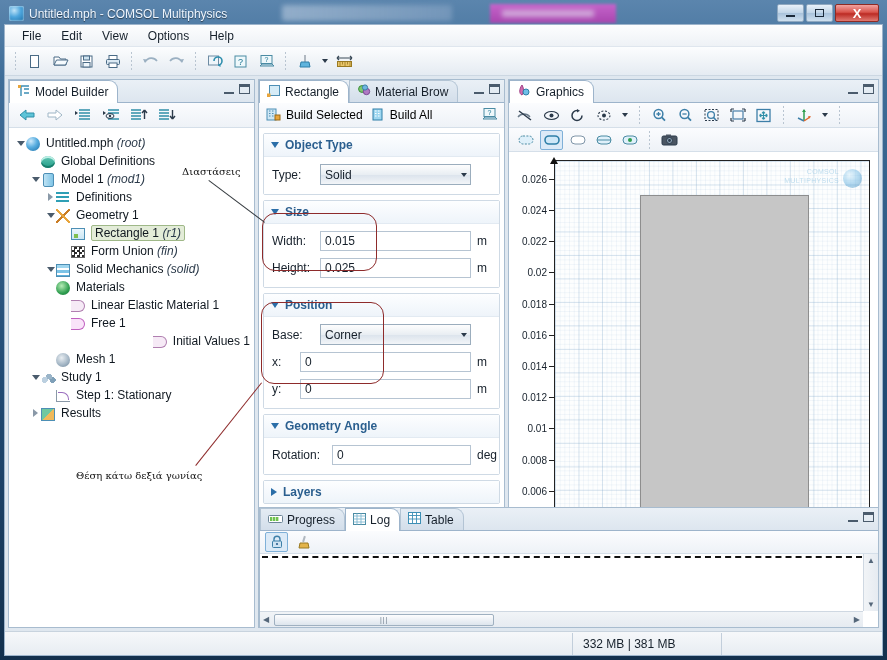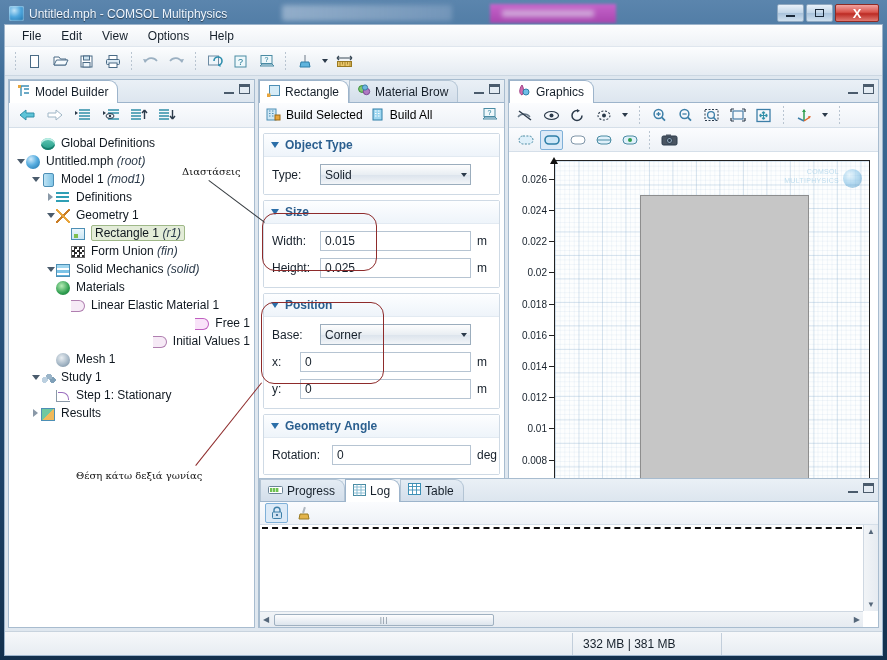--- a/index.html
+++ b/index.html
@@ -226,21 +226,21 @@
   .wmark { position:absolute; right:6px; top:5px; width:70px; height:26px; opacity:.45; }
   .wmark .wtext { position:absolute; right:24px; top:1px; font-size:7px; color:#77b8dd; line-height:9px; text-align:right; letter-spacing:.3px;}
   .wmark .wlogo { position:absolute; right:1px; top:3px; width:19px; height:19px; border-radius:50%;
      background: radial-gradient(circle at 35% 32%, #d4eefb 0%, #62b2e2 45%, #1d73ac 100%); }
   .ytick { position:absolute; right:0; font-size:10px; color:#16202b; white-space:nowrap; transform:translateY(-50%); }
   .xtick { position:absolute; top:0; font-size:10px; color:#16202b; white-space:nowrap; transform:translateX(-50%); }
   .ymark { position:absolute; width:5px; height:1px; background:#222; }
   .xmark { position:absolute; width:1px; height:5px; background:#222; }
 
   
-  #log-panel { position:absolute; left:254px; right:3px; bottom:3px; height:150px; }
+  #log-panel { position:absolute; left:254px; right:3px; bottom:3px; height:121px; }
   .log-tb { height:23px; display:flex; align-items:center; gap:4px; padding-left:5px;
      background:linear-gradient(180deg,#fbfcfe,#eef2f7); border-bottom:1px solid #d5dfe9; }
   .log-body { position:absolute; inset:0; background:#fff; }
   .log-text { position:absolute; left:2px; right:16px; top:2px; height:46px;
      border-top:2px dashed #111; }
   .sb-v { position:absolute; right:0; top:0; bottom:16px; width:15px;
      background:linear-gradient(90deg,#f1f4f7,#e6ebf1); border-left:1px solid #cfd8e2;
      display:flex; flex-direction:column; justify-content:space-between; align-items:center; padding:2px 0;}
   .sb-h { position:absolute; left:0; right:15px; bottom:0; height:16px;
      background:linear-gradient(180deg,#f1f4f7,#e6ebf1); border-top:1px solid #cfd8e2;
@@ -427,37 +427,37 @@
           </div>
           <div class="tb-btn">
             <svg width="18" height="14" viewBox="0 0 18 14">
                 <path d="M1 2h10M1 5h10M1 8h10M1 11h10" stroke="#2f8fa8" stroke-width="1.5"></path>
                 <path d="M14.5 11V2M14.5 11l-2.5-3M14.5 11l2.5-3" stroke="#2b3a4a" stroke-width="1.4" fill="none"></path>
               </svg>
           </div>
         </div>
         <div class="panel-body">
           <div class="tree" id="tree-host">
-              <div class="tnode" style="padding-left: 15px;">
-                <span class="tw"></span>
-                <span class="ticon">
-                  <span class="ic-globdef" style="position: absolute;"></span>
-                </span>
-                <span class="tlabel">Global Definitions</span>
-              </div>
               <div class="tnode" style="padding-left: 0px;">
                 <span class="tw">
                   <span style="width:0;height:0;border-left:4px solid transparent;border-right:4px solid transparent;border-top:5px solid #4a5b6c;"></span>
                 </span>
                 <span class="ticon">
                   <span class="ic-root" style="position: absolute;"></span>
                 </span>
                 <span class="tlabel">Untitled.mph <em>(root)</em></span>
               </div>
               <div class="tnode" style="padding-left: 15px;">
+                <span class="tw"></span>
+                <span class="ticon">
+                  <span class="ic-globdef" style="position: absolute;"></span>
+                </span>
+                <span class="tlabel">Global Definitions</span>
+              </div>
+              <div class="tnode" style="padding-left: 15px;">
                 <span class="tw">
                   <span style="width:0;height:0;border-left:4px solid transparent;border-right:4px solid transparent;border-top:5px solid #4a5b6c;"></span>
                 </span>
                 <span class="ticon">
                   <span class="ic-model" style="position: absolute;"></span>
                 </span>
                 <span class="tlabel">Model 1 <em>(mod1)</em></span>
               </div>
               <div class="tnode" style="padding-left: 30px;">
                 <span class="tw">
@@ -507,21 +507,21 @@
                 </span>
                 <span class="tlabel">Materials</span>
               </div>
               <div class="tnode" style="padding-left: 45px;">
                 <span class="tw"></span>
                 <span class="ticon">
                   <span class="ic-sub" style="position: absolute;"></span>
                 </span>
                 <span class="tlabel">Linear Elastic Material 1</span>
               </div>
-              <div class="tnode" style="padding-left: 45px; justify-content: flex-end;">
+              <div class="tnode" style="padding-left: 45px;">
                 <span class="tw"></span>
                 <span class="ticon">
                   <span class="ic-sub pk" style="position: absolute;"></span>
                 </span>
                 <span class="tlabel">Free 1</span>
               </div>
               <div class="tnode" style="padding-left: 45px; justify-content: flex-end;">
                 <span class="tw"></span>
                 <span class="ticon">
                   <span class="ic-sub" style="position: absolute;"></span>

